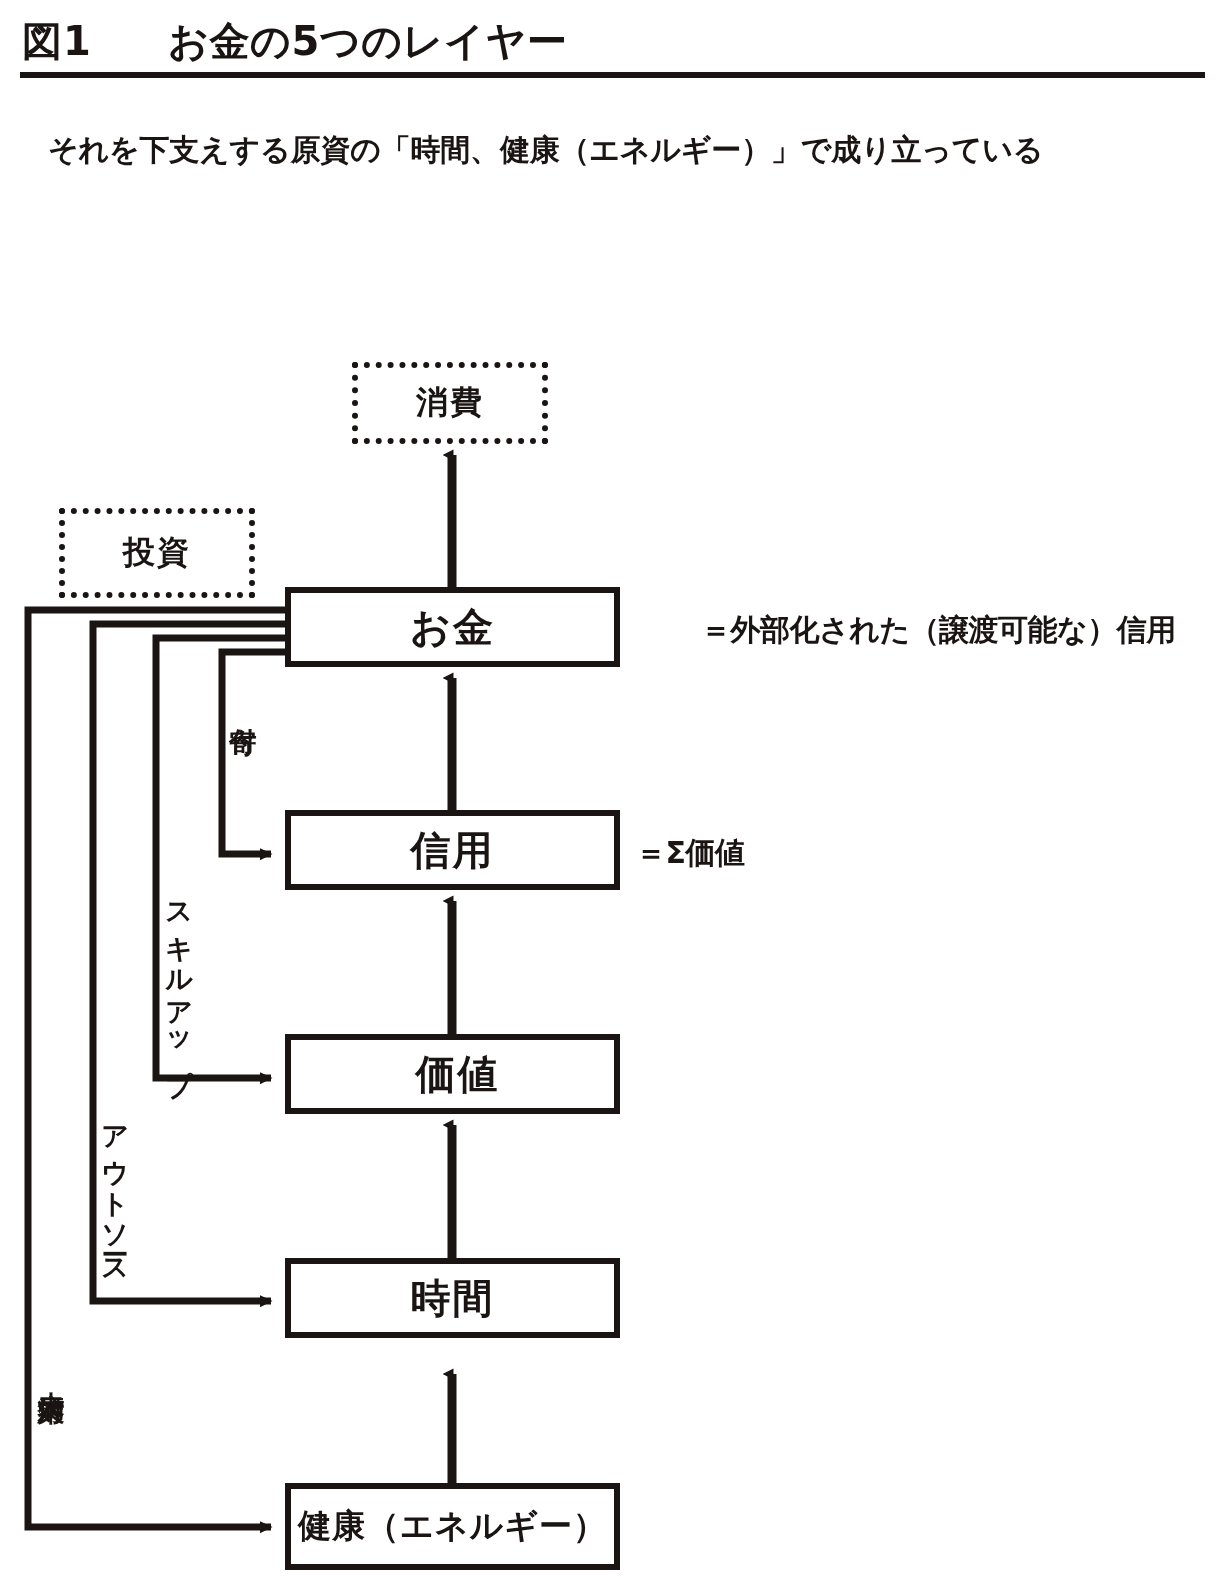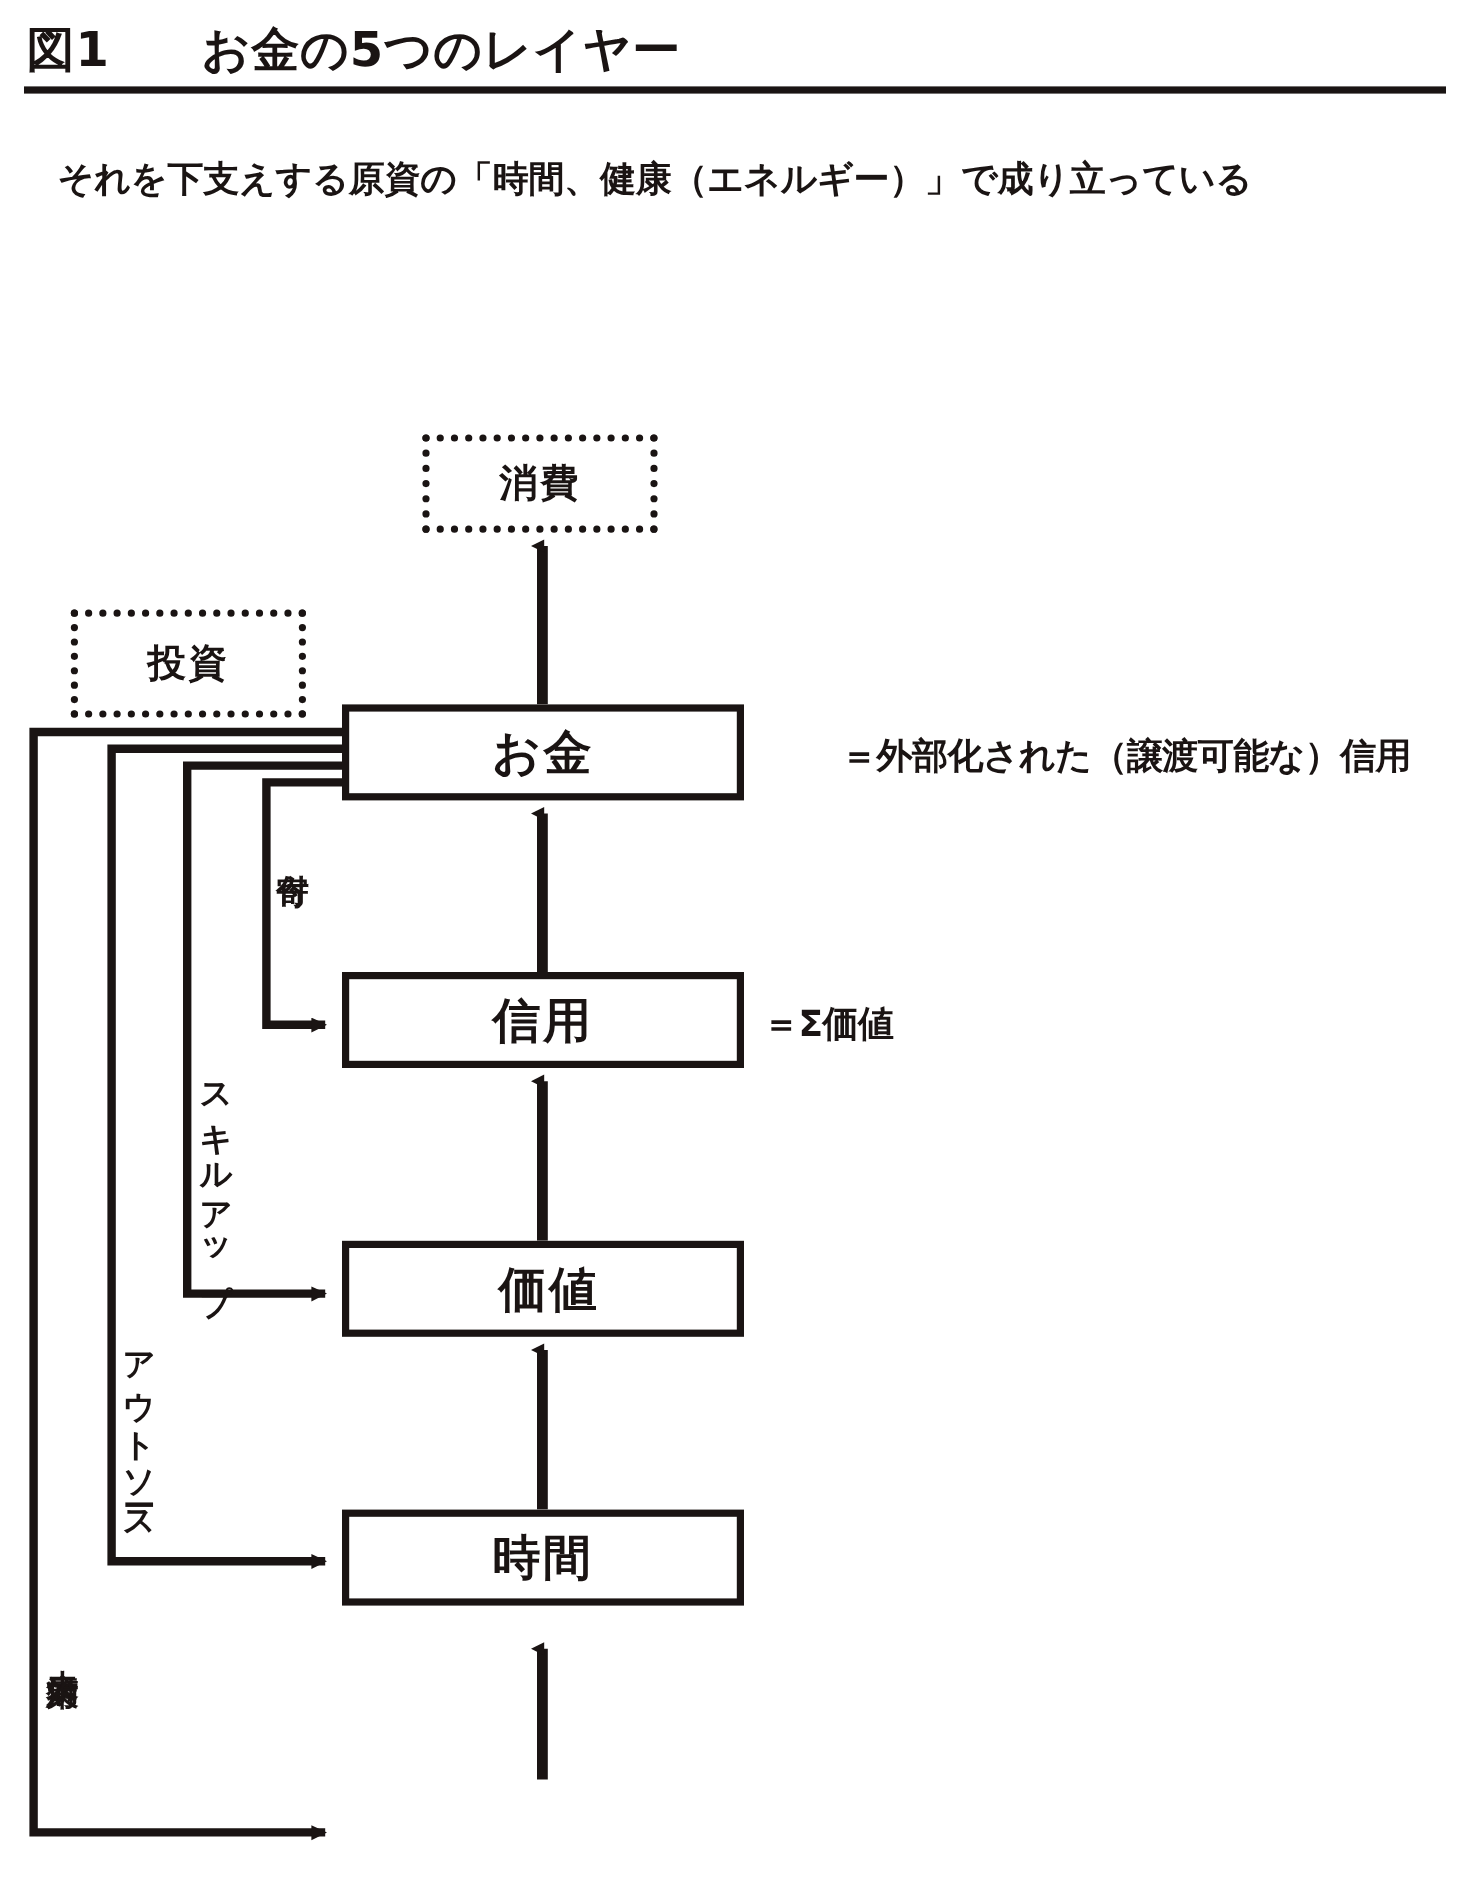--- a/index.html
+++ b/index.html
@@ -172,20 +172,23 @@
   </div>
 
   <div class="node solid-node" style="left:285px; top:1034px; width:335px; height:80px;padding-left:10px;">
     <span>価値</span>
   </div>
 
   <div class="node solid-node" style="left:285px; top:1258px; width:335px; height:80px;">
     <span>時間</span>
   </div>
 
+  <div class="node solid-node" style="left:285px; top:1483px; width:335px; height:87px; font-size:33px; letter-spacing:1px;">
+    <span>健康（エネルギー）</span>
+  </div>
 
   <div class="annot" style="left:671px; top:610px;margin-left:30px;">＝外部化された（譲渡可能な）信用</div>
 
   <div class="annot" style="left:636px; top:833px;">＝Σ価値</div>
 
 
   <div class="vlabel" style="left:230px; top:706px;">寄付</div>
 
   <div class="vlabel" style="left:166px; top:885px;">スキルアップ</div>
 

